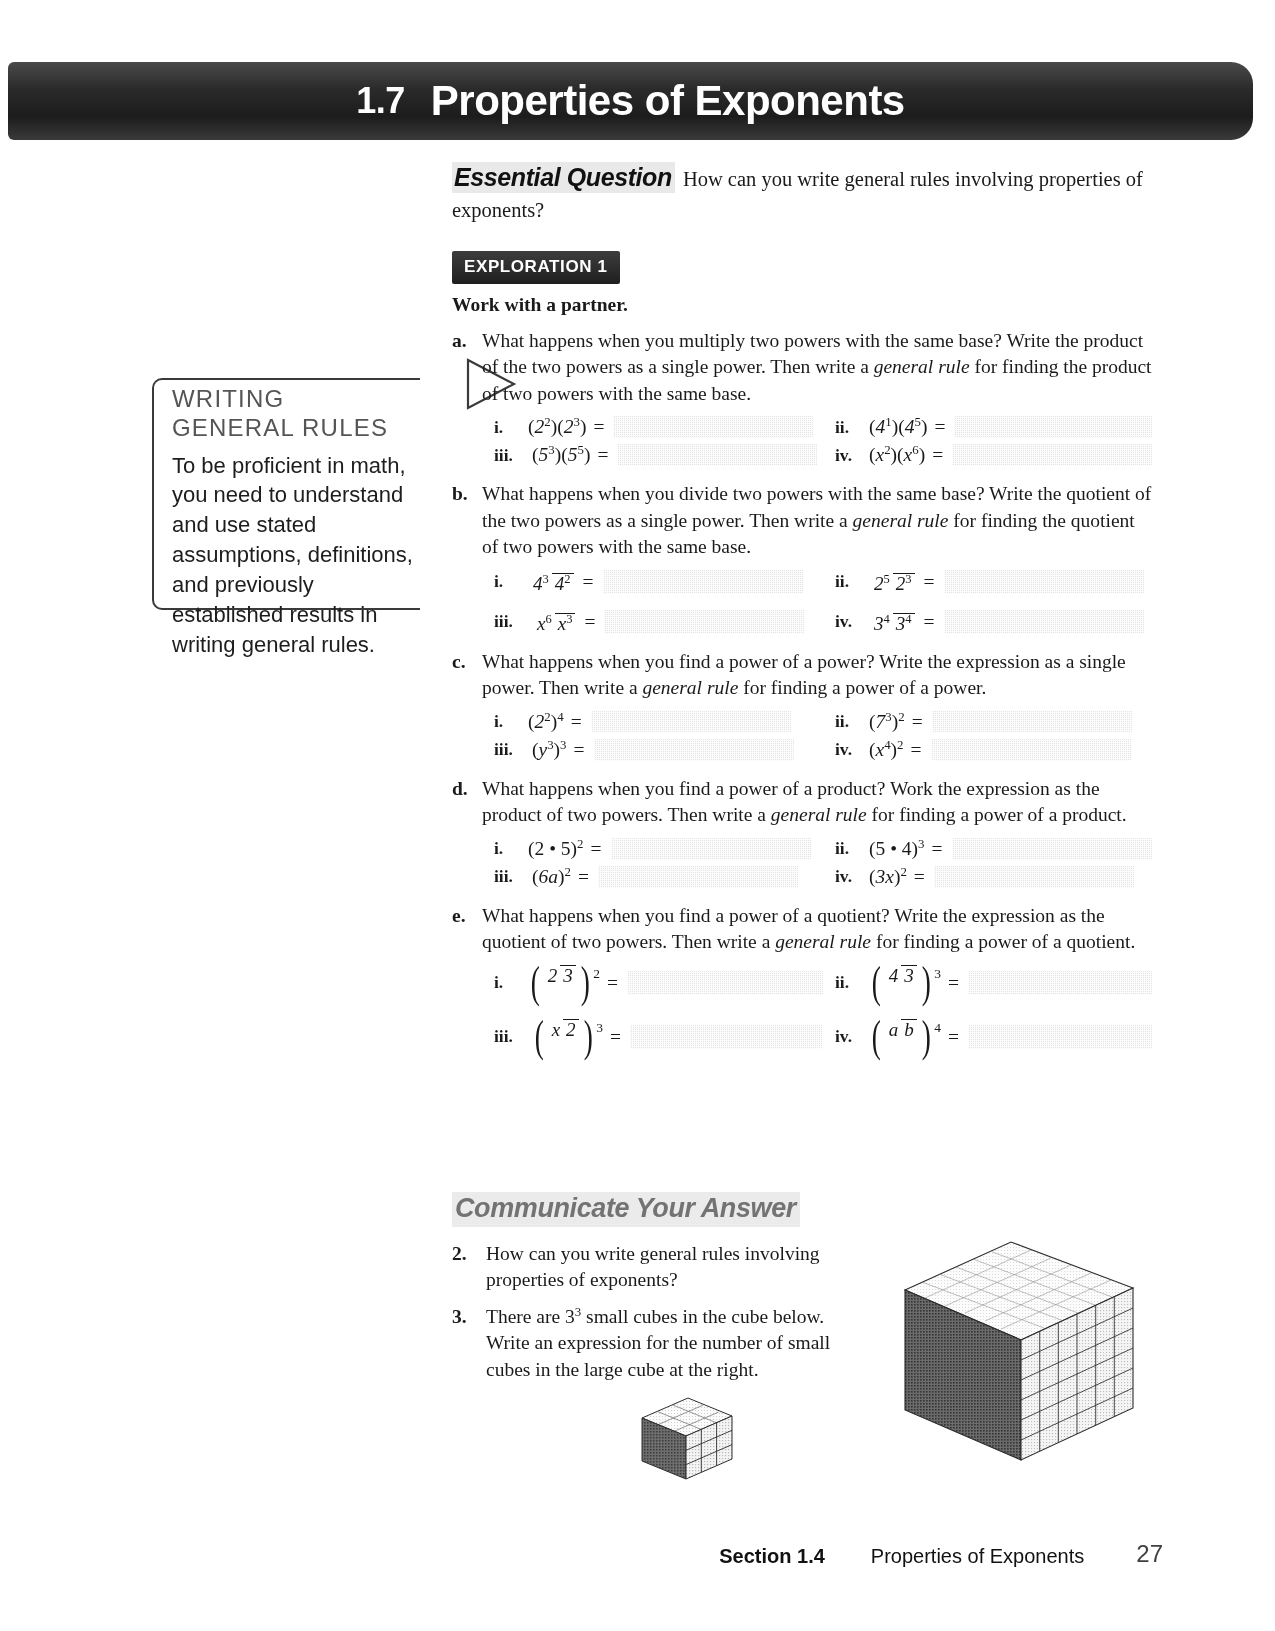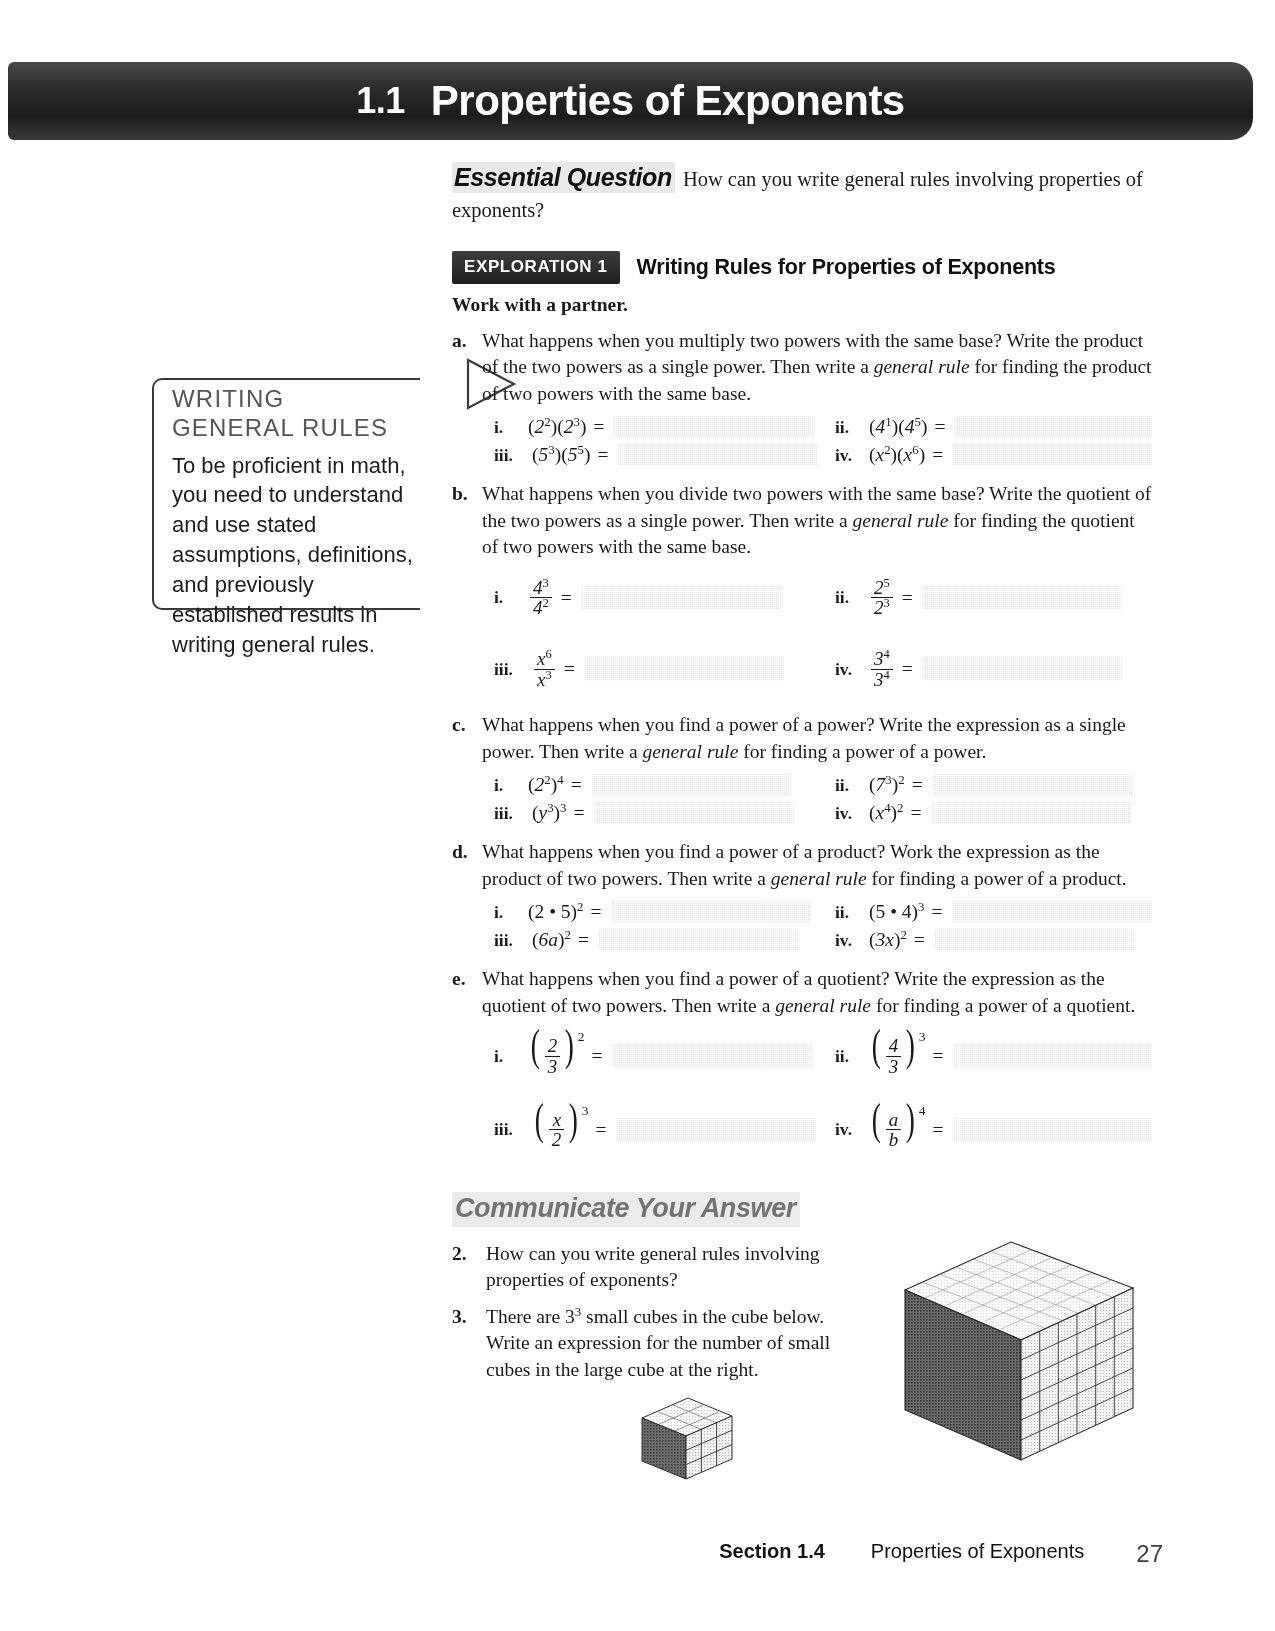--- a/index.html
+++ b/index.html
@@ -173,26 +173,25 @@
   sup, .sup {
     font-size: 0.66em;
     vertical-align: super;
     line-height: 0;
   }
   .ital { font-style: italic; }
 
   
   .frac {
     display: inline-flex;
-    flex-direction: column;
     align-items: flex-end;
     vertical-align: middle;
     font-size: 19px;
     line-height: 1.02;
-    margin: 8px 2px;
+    margin: 0 2px;
   }
   .frac .num { padding: 0 3px; }
   .frac .den { padding: 0 3px; border-top: 1.3px solid #1a1a1a; }
 
   
   .pfrac {
     display: inline-flex;
     align-items: flex-start;
     vertical-align: middle;
   }
@@ -302,21 +301,21 @@
   }
 
   
   .footer {
     position: absolute;
     left: 0;
     top: 1540px;
     width: 1275px;
     display: flex;
     justify-content: flex-end;
-    align-items: flex-start;
+    align-items: flex-end;
     padding-right: 112px;
     box-sizing: border-box;
     font-family: "Liberation Sans", sans-serif;
   }
   .footer-section {
     font-weight: bold;
     font-size: 20px;
     color: #111;
     margin-right: 46px;
   }
@@ -329,21 +328,21 @@
     font-weight: normal;
     font-size: 24px;
     color: #404040;
   }
 </style>
 </head>
 <body>
 
 <div class="header-bar">
   <div class="header-inner">
-    <span class="header-num">1.1</span>
+    <span class="header-num">1.7</span>
     <span class="header-title">Properties of Exponents</span>
   </div>
 </div>
 
 <div class="sidenote">
   <div class="sidenote-arrow">
     <svg width="52" height="56" viewBox="0 0 52 56">
       <polygon points="2,4 48,28 2,52" fill="#ffffff" stroke="#3a3a3a" stroke-width="2.2"></polygon>
     </svg>
   </div>
@@ -357,21 +356,20 @@
 </div>
 
 <div class="main-col">
 
   <div class="eq-block">
     <span class="eq-label">Essential Question</span><span>How can you write general rules involving properties of exponents?</span>
   </div>
 
   <div class="exploration-row">
     <span class="exploration-badge">EXPLORATION 1</span>
-    <span class="exploration-title">Writing Rules for Properties of Exponents</span>
   </div>
   <div class="work-with">Work with a partner.</div>
 
   <div class="part">
     <div class="part-letter">a.</div>
     <div class="part-text">
       <span>What happens when you multiply two powers with the same base? Write the product of the two powers as a single power. Then write a </span><em>general rule</em><span> for finding the product of two powers with the same base.</span>
     </div>
   </div>
   <div class="ans-grid">

